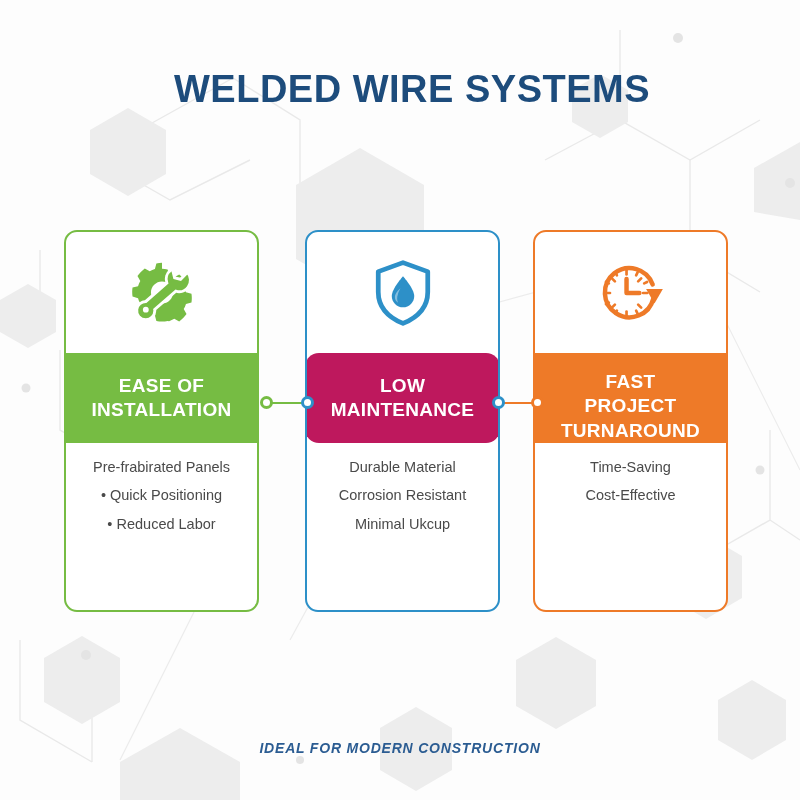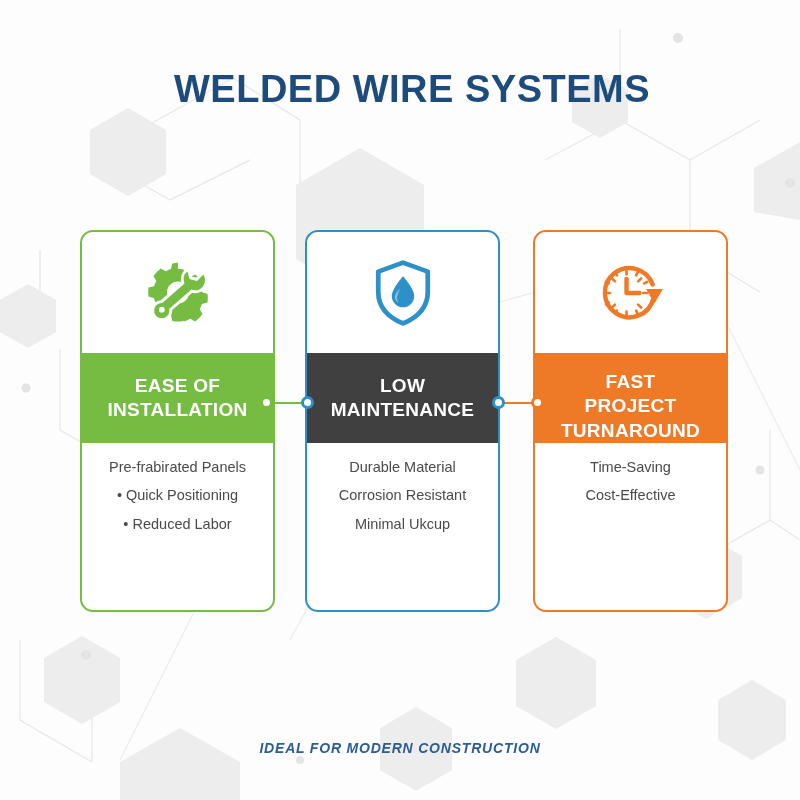--- a/index.html
+++ b/index.html
@@ -48,21 +48,21 @@
     top: 230px;
     width: 195px;
     height: 382px;
     background: #ffffff;
     border-radius: 13px;
     border-style: solid;
     border-width: 2px;
     box-sizing: border-box;
     overflow: hidden;
   }
-  #card-0 { left: 80px;  border-color: #76bc43; }
+  #card-0 { left: 64px;  border-color: #76bc43; }
   #card-1 { left: 305px; border-color: #2d90c8; }
   #card-2 { left: 533px; border-color: #ee7a28; }
 
   .card-icon {
     position: absolute;
     left: 0;
     top: 0;
     width: 100%;
     height: 121px;
     display: flex;
@@ -213,21 +213,21 @@
   </div>
 
   <div class="card" id="card-1" style="border-color: rgb(45, 144, 200);">
     <div class="card-icon">
       <svg width="64" height="72" viewBox="0 0 56 64" xmlns="http://www.w3.org/2000/svg">
         <path fill="none" stroke="#2d90c8" stroke-width="4.2" stroke-linejoin="round" d="M28 5 L50 13 V31 C50 45 40 54 28 59 C16 54 6 45 6 31 V13 Z"></path>
         <path fill="#2d90c8" d="M28 17c0 0-10 11.2-10 17.6 0 5.6 4.5 10.1 10 10.1s10-4.5 10-10.1C38 28.2 28 17 28 17z"></path>
         <path fill="#ffffff" opacity="0.42" d="M23.4 33.6c.6-3 2.4-5.8 2.4-5.8s-4.6 3.4-5 7.6c-.2 2.2 1 4.3 2.8 5.2-1-2-1-5-0.2-7z"></path>
       </svg>
     </div>
-    <div class="card-band" style="background: #404040;">
+    <div class="card-band" style="background: #be185d; border-radius: 14px;">
       <span>
         <span>LOW</span><br>
         <span>MAINTENANCE</span>
       </span>
     </div>
     <div class="card-body">
       <div class="line">Durable Material</div>
       <div class="line">Corrosion Resistant</div>
       <div class="line">Minimal Ukcup</div>
     </div>

